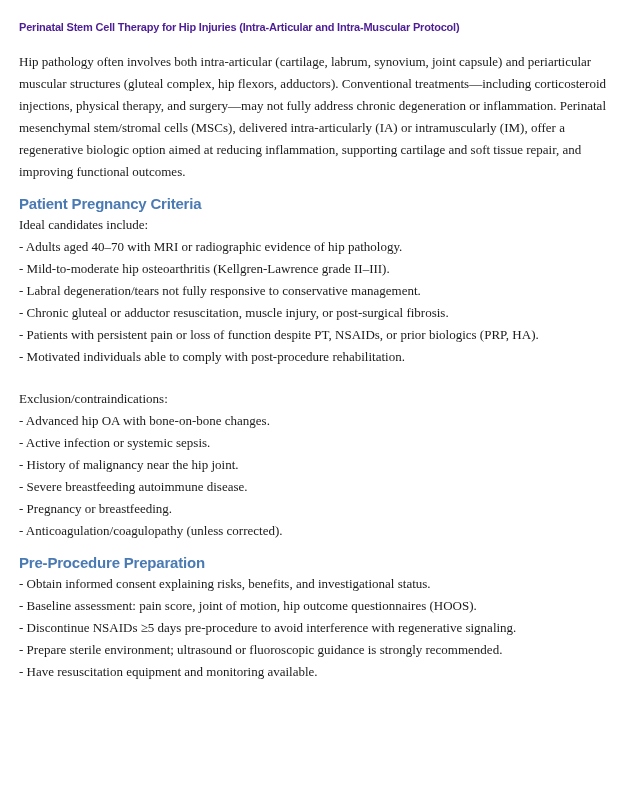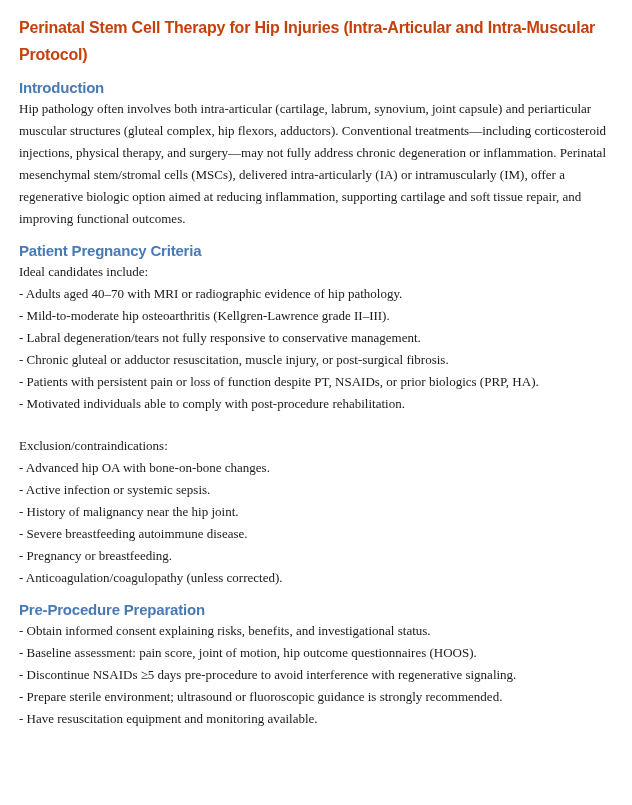--- a/index.html
+++ b/index.html
@@ -1,23 +1,23 @@
 <!DOCTYPE html>
 <html><head>
 <meta charset="utf-8">
 <style>
   html, body { margin: 0; padding: 0; background: #ffffff; }
   body { width: 632px; height: 805px; overflow: hidden; position: relative; }
   .page { position: absolute; left: 19px; top: 14px; width: 600px; }
   .title {
     font-family: "Liberation Sans", sans-serif;
     font-weight: bold;
-    font-size: 16px;
+    font-size: 11px;
     line-height: 27px;
-    color: #c2410c;
+    color: #4c1d95;
     margin: 0 0 10px 0;
     letter-spacing: -0.2px;
   }
   .heading {
     font-family: "Liberation Sans", sans-serif;
     font-weight: bold;
     font-size: 15px;
     line-height: 20px;
     color: #4a7ab3;
     margin: 0;
@@ -33,21 +33,20 @@
   .section { margin-bottom: 11px; }
   .gap { height: 19.5px; }
 </style>
 </head>
 <body>
 
 <div class="page">
   <h1 class="title">Perinatal Stem Cell Therapy for Hip Injuries (Intra-Articular and Intra-Muscular Protocol)</h1>
 
   <div class="section">
-    <h2 class="heading">Introduction</h2>
     <p class="para">Hip pathology often involves both intra-articular (cartilage, labrum, synovium, joint capsule) and periarticular muscular structures (gluteal complex, hip flexors, adductors). Conventional treatments—including corticosteroid injections, physical therapy, and surgery—may not fully address chronic degeneration or inflammation. Perinatal mesenchymal stem/stromal cells (MSCs), delivered intra-articularly (IA) or intramuscularly (IM), offer a regenerative biologic option aimed at reducing inflammation, supporting cartilage and soft tissue repair, and improving functional outcomes.</p>
   </div>
 
   <div class="section">
     <h2 class="heading">Patient Pregnancy Criteria</h2>
     <p class="line">Ideal candidates include:</p>
     <p class="line">- Adults aged 40–70 with MRI or radiographic evidence of hip pathology.</p>
     <p class="line">- Mild-to-moderate hip osteoarthritis (Kellgren-Lawrence grade II–III).</p>
     <p class="line">- Labral degeneration/tears not fully responsive to conservative management.</p>
     <p class="line">- Chronic gluteal or adductor resuscitation, muscle injury, or post-surgical fibrosis.</p>

